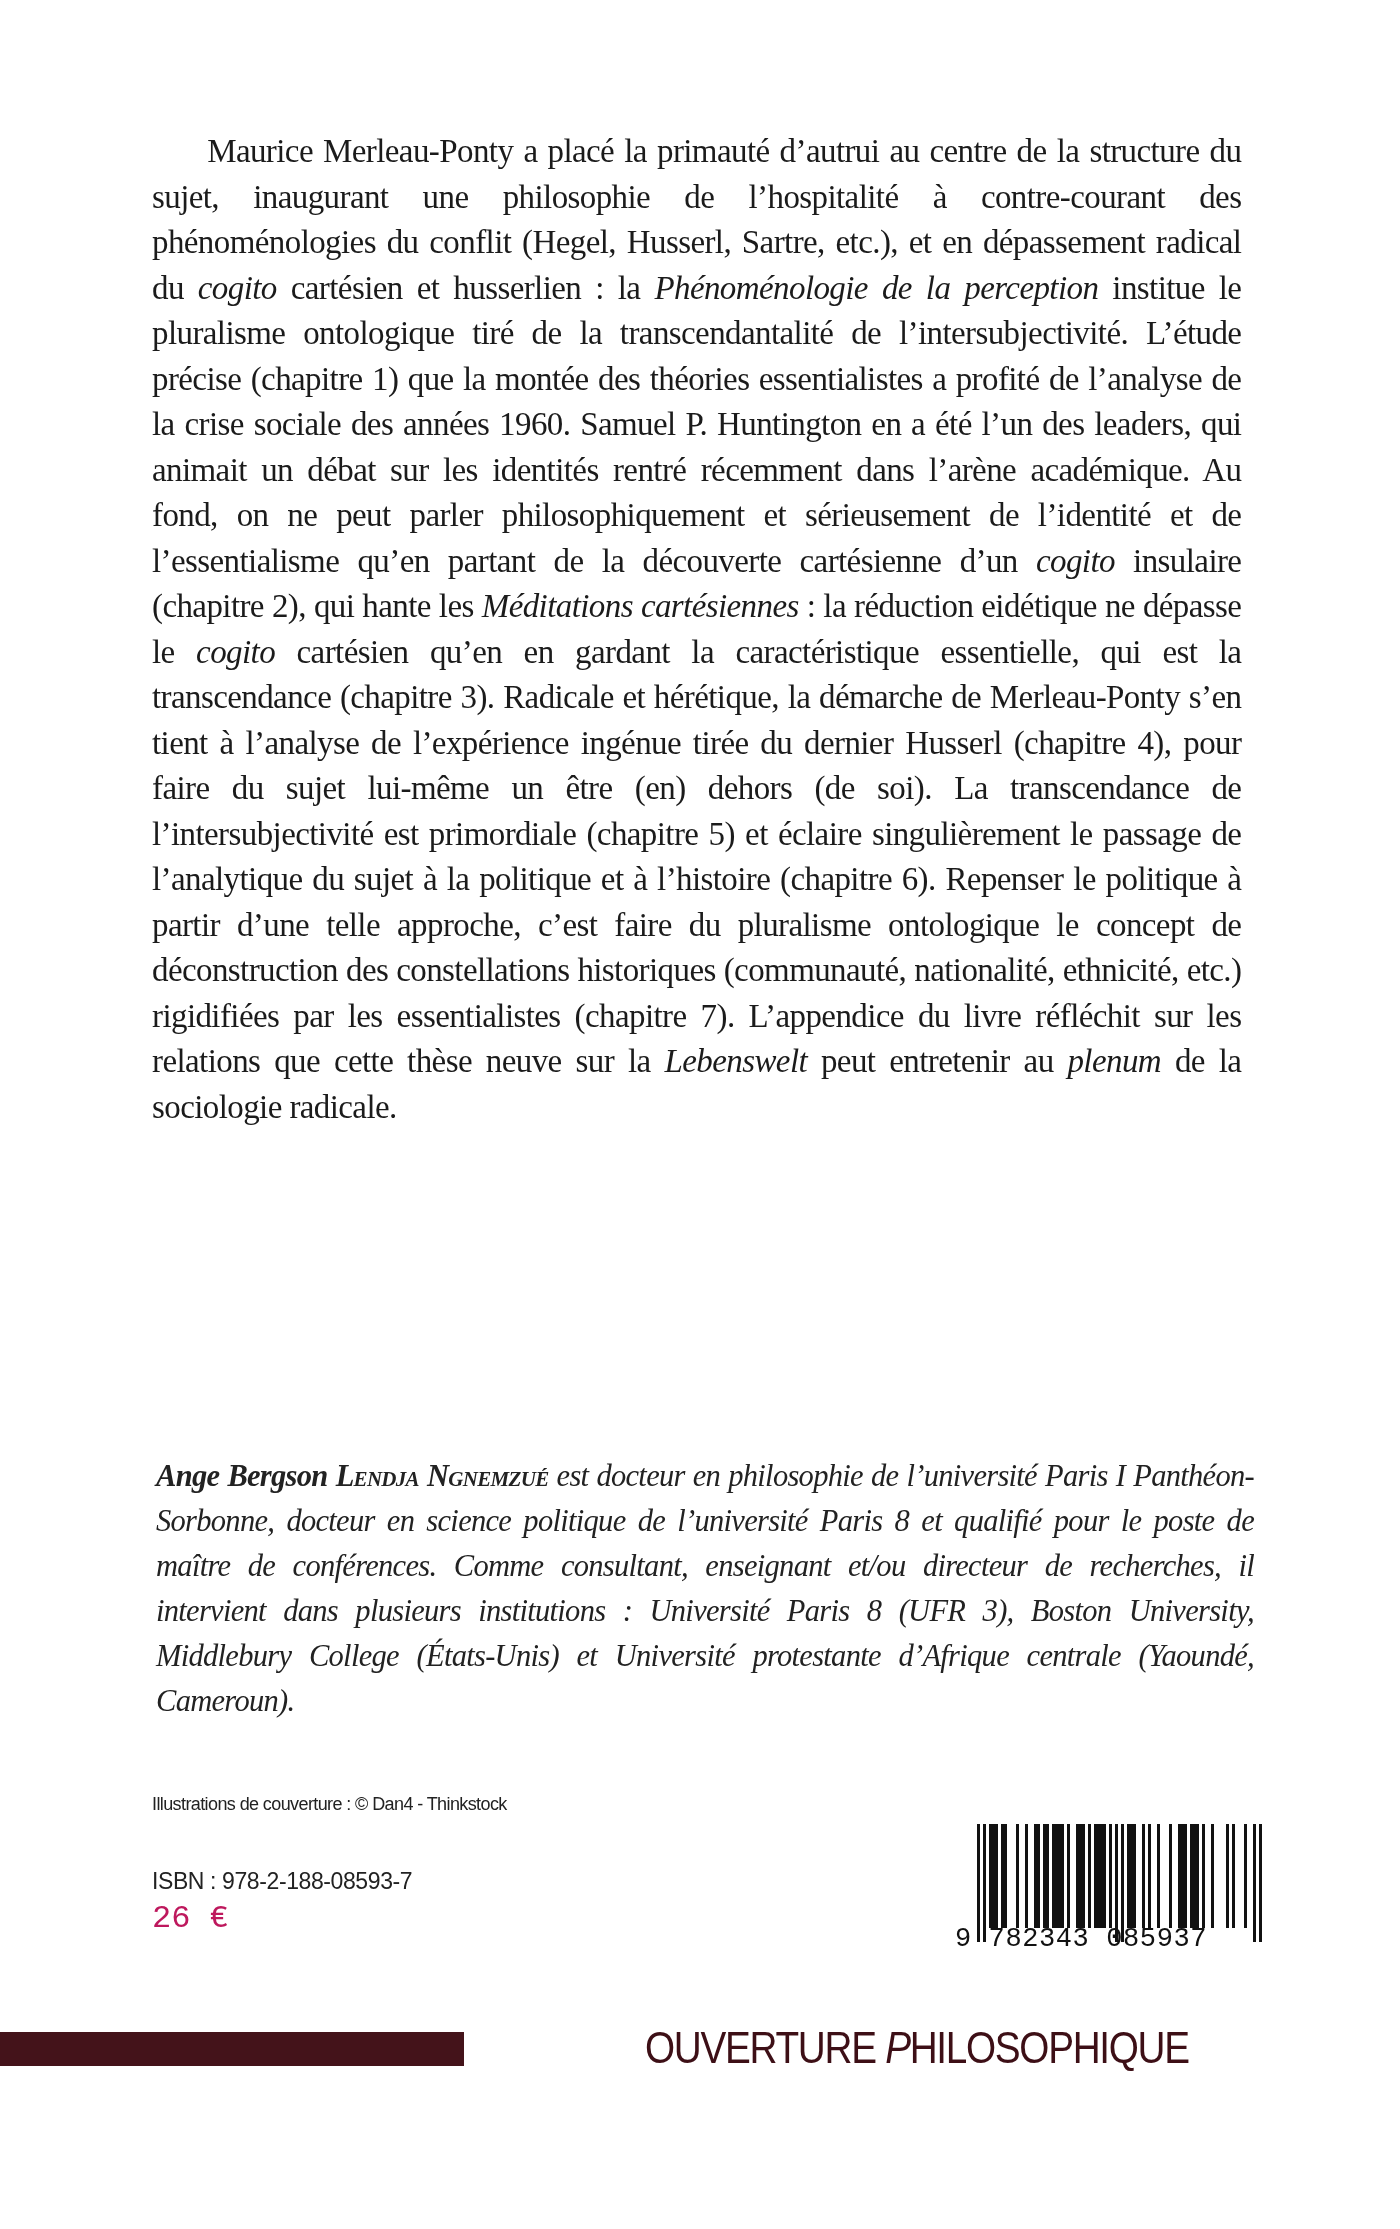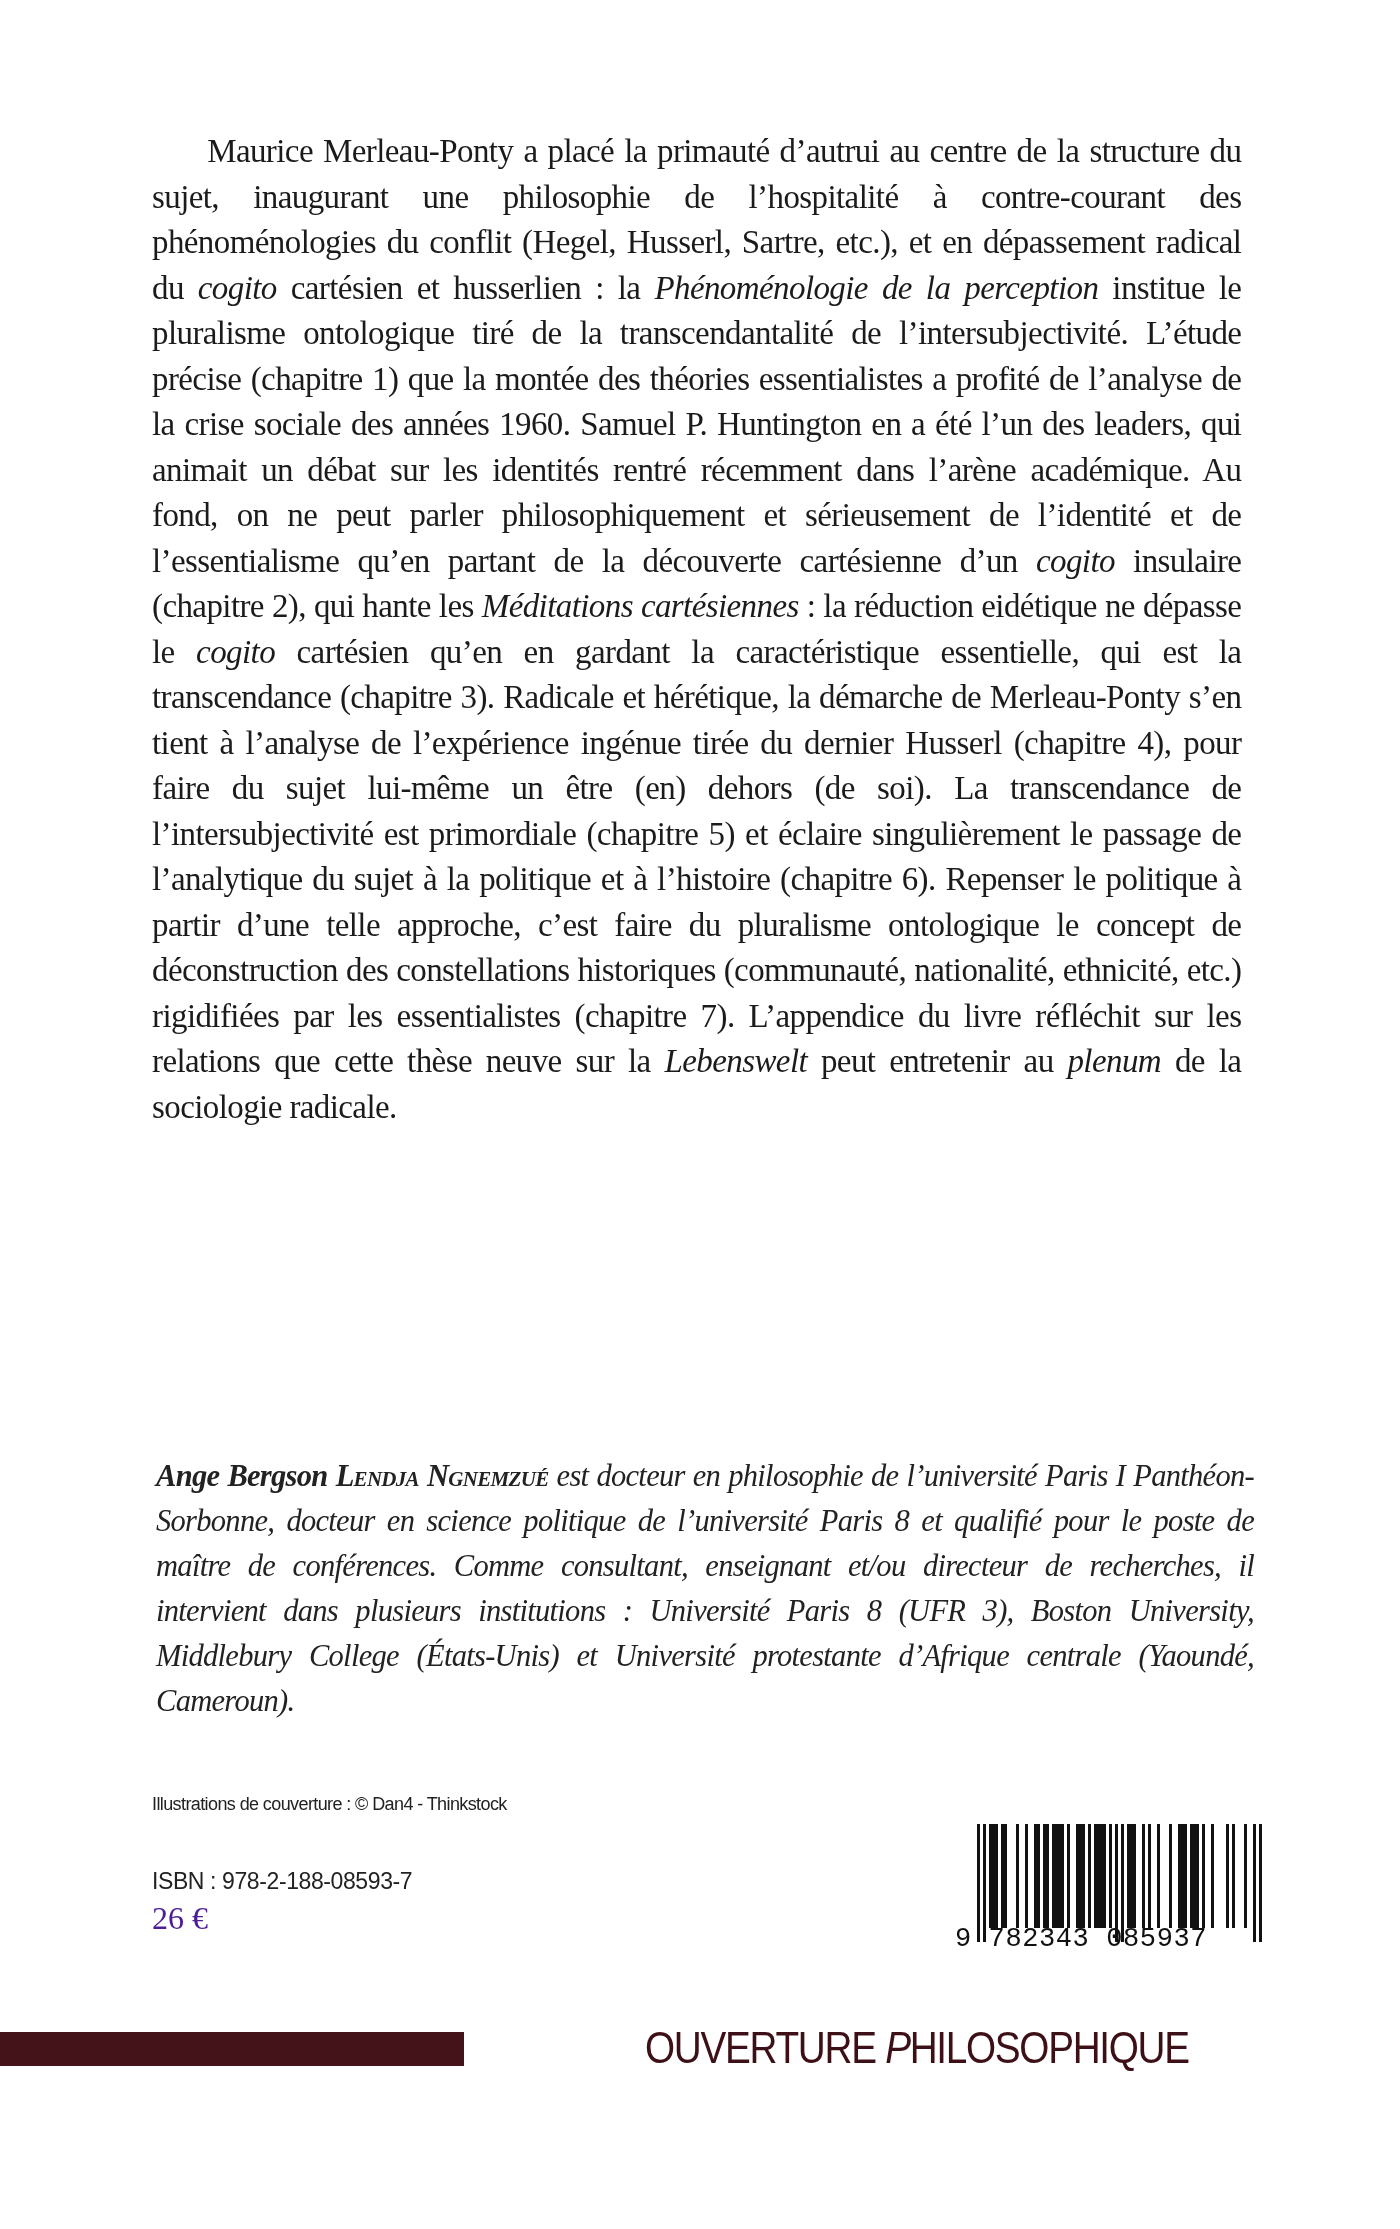--- a/index.html
+++ b/index.html
@@ -36,22 +36,22 @@
       font-family: "Liberation Sans", sans-serif;
       font-size: 18px; color: #222; letter-spacing: -0.6px;
     }
     .isbn {
       position: absolute; left: 152px; top: 1868px;
       font-family: "Liberation Sans", sans-serif;
       font-size: 23px; color: #222; letter-spacing: -0.4px;
     }
     .price {
       position: absolute; left: 152px; top: 1900px;
-      font-family: Liberation Serif, serif;
-      font-size: 32px; color: #4c1d95;
+      font-family: Liberation Mono, monospace;
+      font-size: 32px; color: #be185d;
     }
 
     .barcode { position: absolute; left: 955px; top: 1812px; width: 320px; height: 150px; }
     .barcode svg { display: block; }
     .barcode-digits {
       position: absolute; top: 112px; left: 0; width: 300px;
       font-family: Liberation Mono, monospace; font-size: 27px; color: #111;
       letter-spacing: 0.6px; background: transparent; white-space: pre;
     }
 

